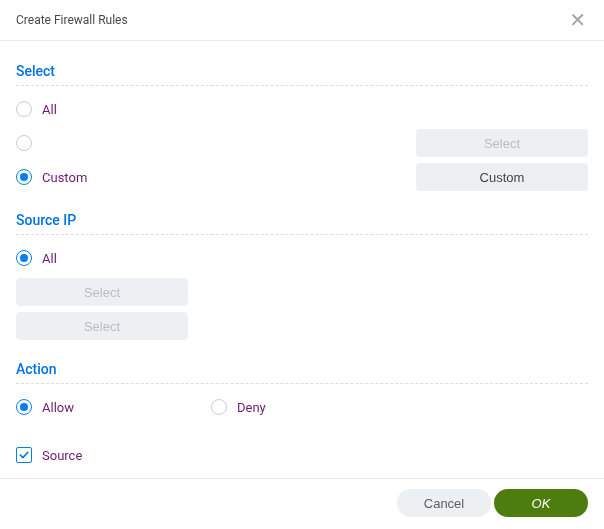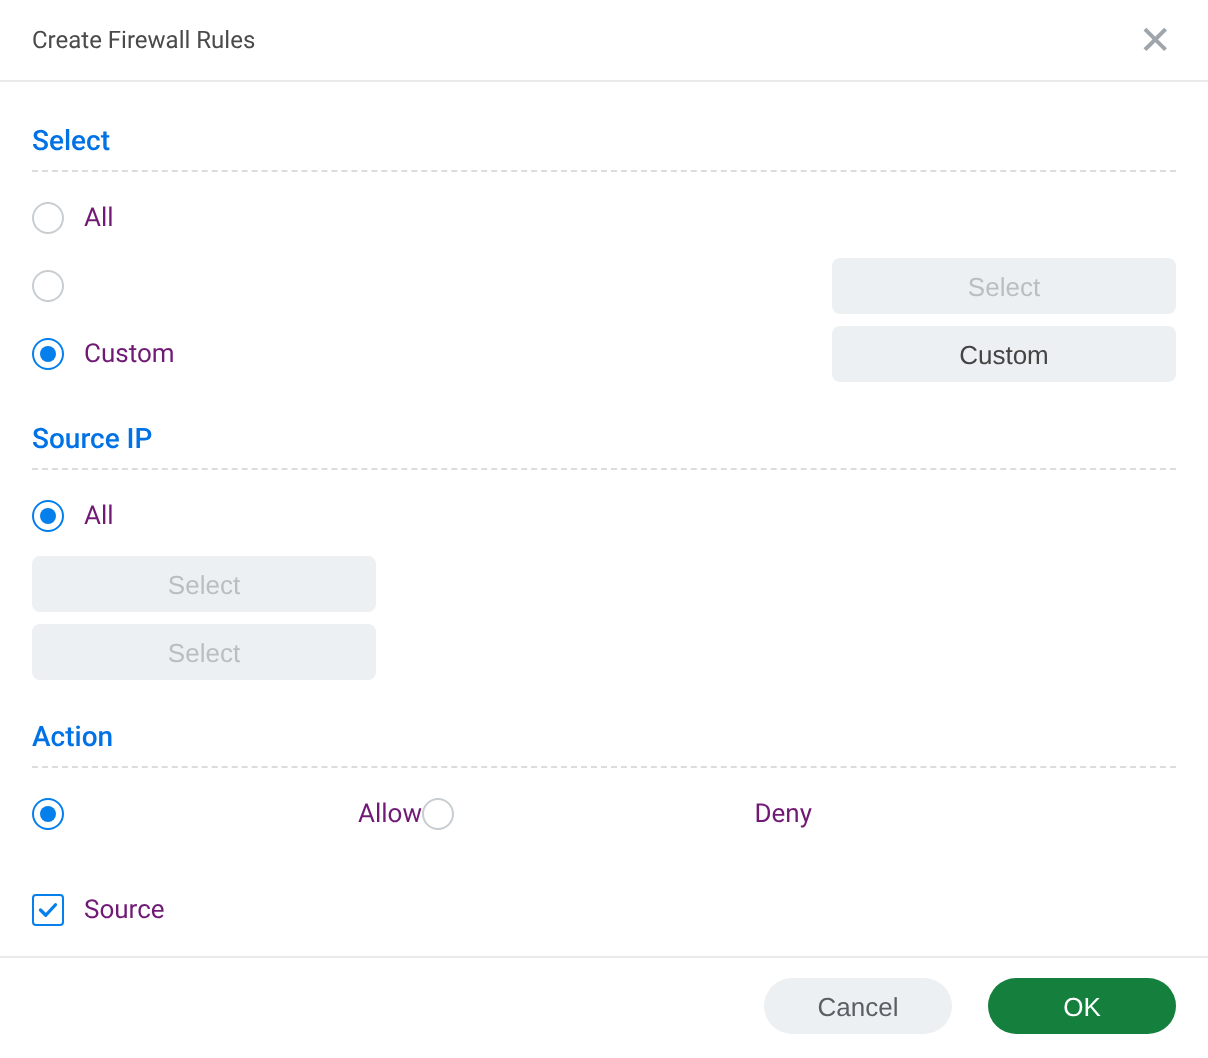--- a/index.html
+++ b/index.html
@@ -122,49 +122,49 @@
       display: none;
       width: 12px;
       height: 12px;
     }
     .spacer { height: 8px; }
     .footer {
       border-top: 1px solid #eaeaea;
       padding: 10px 16px 12px 16px;
       display: flex;
       justify-content: flex-end;
-      gap: 18px;
+      gap: 3px;
     }
     .btn {
       min-width: 94px;
       height: 28px;
       border-radius: 14px;
       font-size: 13px;
       border: none;
       cursor: pointer;
     }
     .btn-cancel {
       background: #edf0f2;
       color: #5a5f66;
     }
     .btn-ok {
-      background: #15803d;
+      background: #4d7c0f;
       color: #fff;
+      font-style: italic;
     }
     .action-row {
       display: flex;
       align-items: center;
       min-height: 34px;
     }
     .action-opt {
       display: flex;
       align-items: center;
       gap: 10px;
       width: 195px;
-      justify-content: space-between;
     }
   </style>
 </head>
 <body>
 
 <div class="header">
   <div class="title">Create Firewall Rules</div>
   <div class="close">✕</div>
 </div>
 

